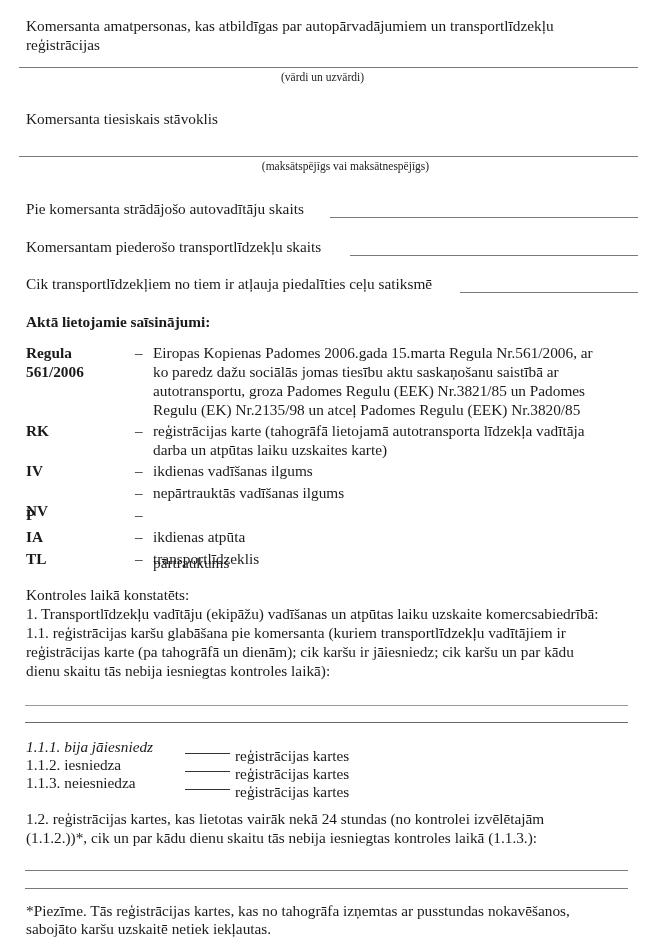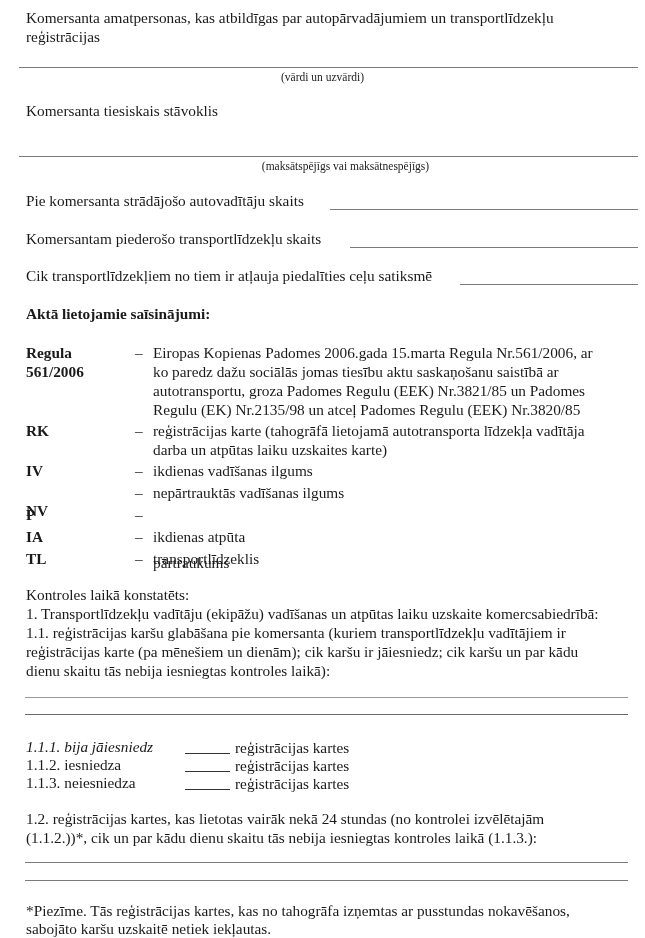--- a/index.html
+++ b/index.html
@@ -1,21 +1,21 @@
 <!DOCTYPE html>
 <html><head>
 <meta charset="utf-8">
 <style>
   html, body { margin: 0; padding: 0; background: #ffffff; }
   body {
     width: 645px; height: 938px; position: relative; overflow: hidden;
     font-family: "Liberation Serif", "DejaVu Serif", serif;
     color: #1a1a1a; font-size: 15.3px;
   }
-  .abs { position: absolute; white-space: nowrap; line-height: 19px; }
+  .abs { position: absolute; white-space: nowrap; line-height: 19px; margin-top: 8px; }
   .hline { position: absolute; height: 0; border-top: 1.3px solid #7a7a7a; }
   .caption { position: absolute; width: 645px; left: 0; text-align: center; font-size: 11.5px; line-height: 14px; color: #222; }
   .bold { font-weight: bold; }
   .abbr { position: absolute; left: 26px; font-weight: bold; line-height: 19px; }
   .dash { position: absolute; left: 135px; line-height: 19px; }
   .def { position: absolute; left: 153px; line-height: 19px; white-space: nowrap; }
   .blank { position: absolute; border-bottom: 1.2px solid #333; height: 12px; }
   .para { position: absolute; left: 26px; line-height: 18.5px; white-space: nowrap; }
 </style>
 </head>
@@ -86,21 +86,21 @@
 
 <div>
   <div class="abbr" style="top:549px;">TL</div>
   <div class="dash" style="top:549px;">–</div>
   <div class="def" style="top:549px;">transportlīdzeklis</div>
 </div>
 
 <div class="para" style="top:586px;">Kontroles laikā konstatēts:</div>
 <div class="para" style="top:605px;">1. Transportlīdzekļu vadītāju (ekipāžu) vadīšanas un atpūtas laiku uzskaite komercsabiedrībā:</div>
 <div class="para" style="top:624px;">1.1. reģistrācijas karšu glabāšana pie komersanta (kuriem transportlīdzekļu vadītājiem ir</div>
-<div class="para" style="top:643px;">reģistrācijas karte (pa mēnešiem un dienām); cik karšu ir jāiesniedz; cik karšu un par kādu</div>
+<div class="para" style="top:643px;">reģistrācijas karte (pa tahogrāfā un dienām); cik karšu ir jāiesniedz; cik karšu un par kādu</div>
 <div class="para" style="top:662px;text-align:right;">dienu skaitu tās nebija iesniegtas kontroles laikā):</div>
 
 <div class="abs" style="left:25px; top:680px; width:603px; height:17px; border-bottom:1.2px solid #9a9a9a;"></div>
 <div class="abs" style="left:25px; top:697px; width:603px; height:17px; border-bottom:1.4px solid #6a6a6a;"></div>
 
 <div>
   <div class="para" style="top:738px;font-style:italic;">1.1.1. bija jāiesniedz</div>
   <div class="blank" style="left:185px; top:741px; width:45px;"></div>
   <div class="abs" style="left:235px; top:738px;">reģistrācijas kartes</div>
 </div>

